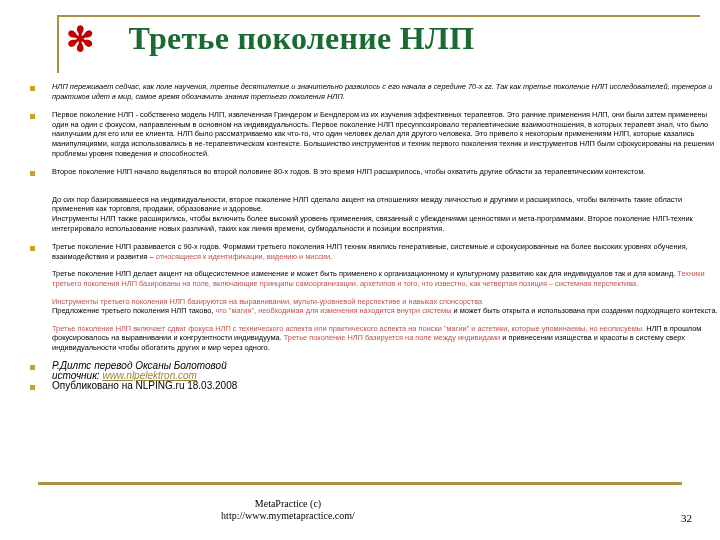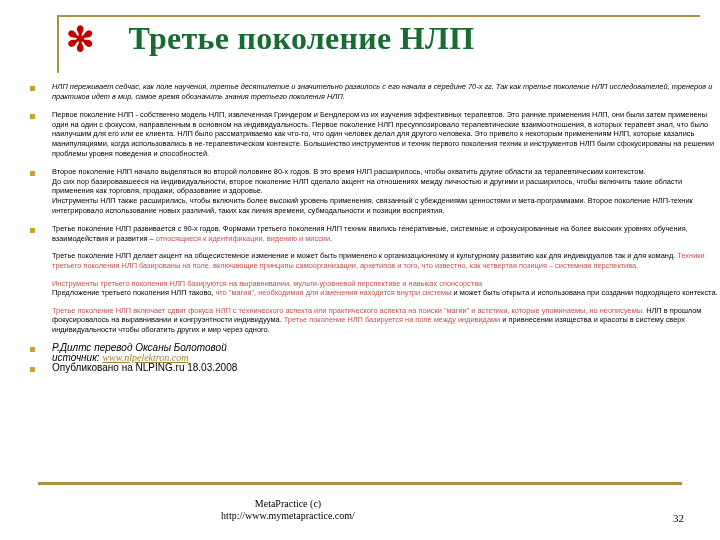--- a/index.html
+++ b/index.html
@@ -114,21 +114,20 @@
   .src-line {
     font-size: 10px;
     line-height: 10px;
     font-style: italic;
     color: #000000;
   }
   .src-link {
     color: #9a8338;
     text-decoration: underline;
     font-style: italic;
-    font-family: Liberation Serif, serif;
   }
   .nonitalic { font-style: normal; }
 
   
   .footer-rule {
     position: absolute;
     left: 38px;
     top: 482px;
     width: 644px;
     height: 3px;
@@ -140,21 +139,21 @@
     top: 498px;
     width: 576px;
     text-align: center;
     font-family: "Liberation Serif", serif;
     font-size: 10px;
     line-height: 12px;
     color: #000000;
   }
   .footer-page {
     position: absolute;
-    right: 36px;
+    right: 28px;
     top: 512px;
     font-family: "Liberation Serif", serif;
     font-size: 11px;
     color: #000000;
   }
 </style>
 </head>
 <body>
 
 <div class="slide">
@@ -174,21 +173,21 @@
       <p><span>НЛП переживает сейчас, как поле научения, третье десятилетие и значительно развилось с его начала в середине 70-х гг. Так как третье поколение НЛП исследователей, тренеров и практиков идет в мир, самое время обозначить знания третьего поколения НЛП.</span></p>
     </div>
 
     <div class="blk">
       <span class="sq-bullet"></span>
       <p><span>Первое поколение НЛП - собственно модель НЛП, извлеченная Гриндером и Бендлером из их изучения эффективных терапевтов. Это ранние применения НЛП, они были затем применены один на один с фокусом, направленным в основном на индивидуальность. Первое поколение НЛП пресуппозировало терапевтические взаимоотношения, в которых терапевт знал, что было наилучшим для его или ее клиента. НЛП было рассматриваемо как что-то, что один человек делал для другого человека. Это привело к некоторым применениям НЛП, которые казались манипуляциями, когда использовались в не-терапевтическом контексте. Большинство инструментов и техник первого поколения техник и инструментов НЛП были сфокусированы на решении проблемы уровня поведения и способностей.</span></p>
     </div>
 
     <div class="blk">
       <span class="sq-bullet"></span>
-      <p style="margin-bottom:0"><span>Второе поколение НЛП начало выделяться во второй половине 80-х годов. В это время НЛП расширилось, чтобы охватить другие области за терапевтическим контекстом.</span></p>
+      <p style="margin-bottom:18px"><span>Второе поколение НЛП начало выделяться во второй половине 80-х годов. В это время НЛП расширилось, чтобы охватить другие области за терапевтическим контекстом.</span></p>
       <p style="margin-top:0"><span>До сих пор базировавшееся на индивидуальности, второе поколение НЛП сделало акцент на отношениях между личностью и другими и расширилось, чтобы включить такие области применения как торговля, продажи, образование и здоровье.</span></p>
       <p style="margin-top:0"><span>Инструменты НЛП также расширились, чтобы включить более высокий уровень применения, связанный с убеждениями ценностями и мета-программами. Второе поколение НЛП-техник интегрировало использование новых различий, таких как линия времени, субмодальности и позиции восприятия.</span></p>
     </div>
 
     <div class="blk">
       <span class="sq-bullet"></span>
 
       <p><span class="plain">Третье поколение НЛП развивается с 90-х годов. Формами третьего поколения НЛП техник явились генеративные, системные и сфокусированные на более высоких уровнях обучения, взаимодействия и развития – </span><span class="hi">относящиеся к идентификации, видению и миссии</span><span class="plain">.</span></p>
 
       <p><span class="plain">Третье поколение НЛП делает акцент на общесистемное изменение и может быть применено к организационному и культурному развитию как для индивидуалов так и для команд. </span><span class="hi">Техники третьего поколения НЛП базированы на поле, включающие принципы самоорганизации, архетипов и того, что известно, как четвертая позиция – системная перспектива.</span></p>

